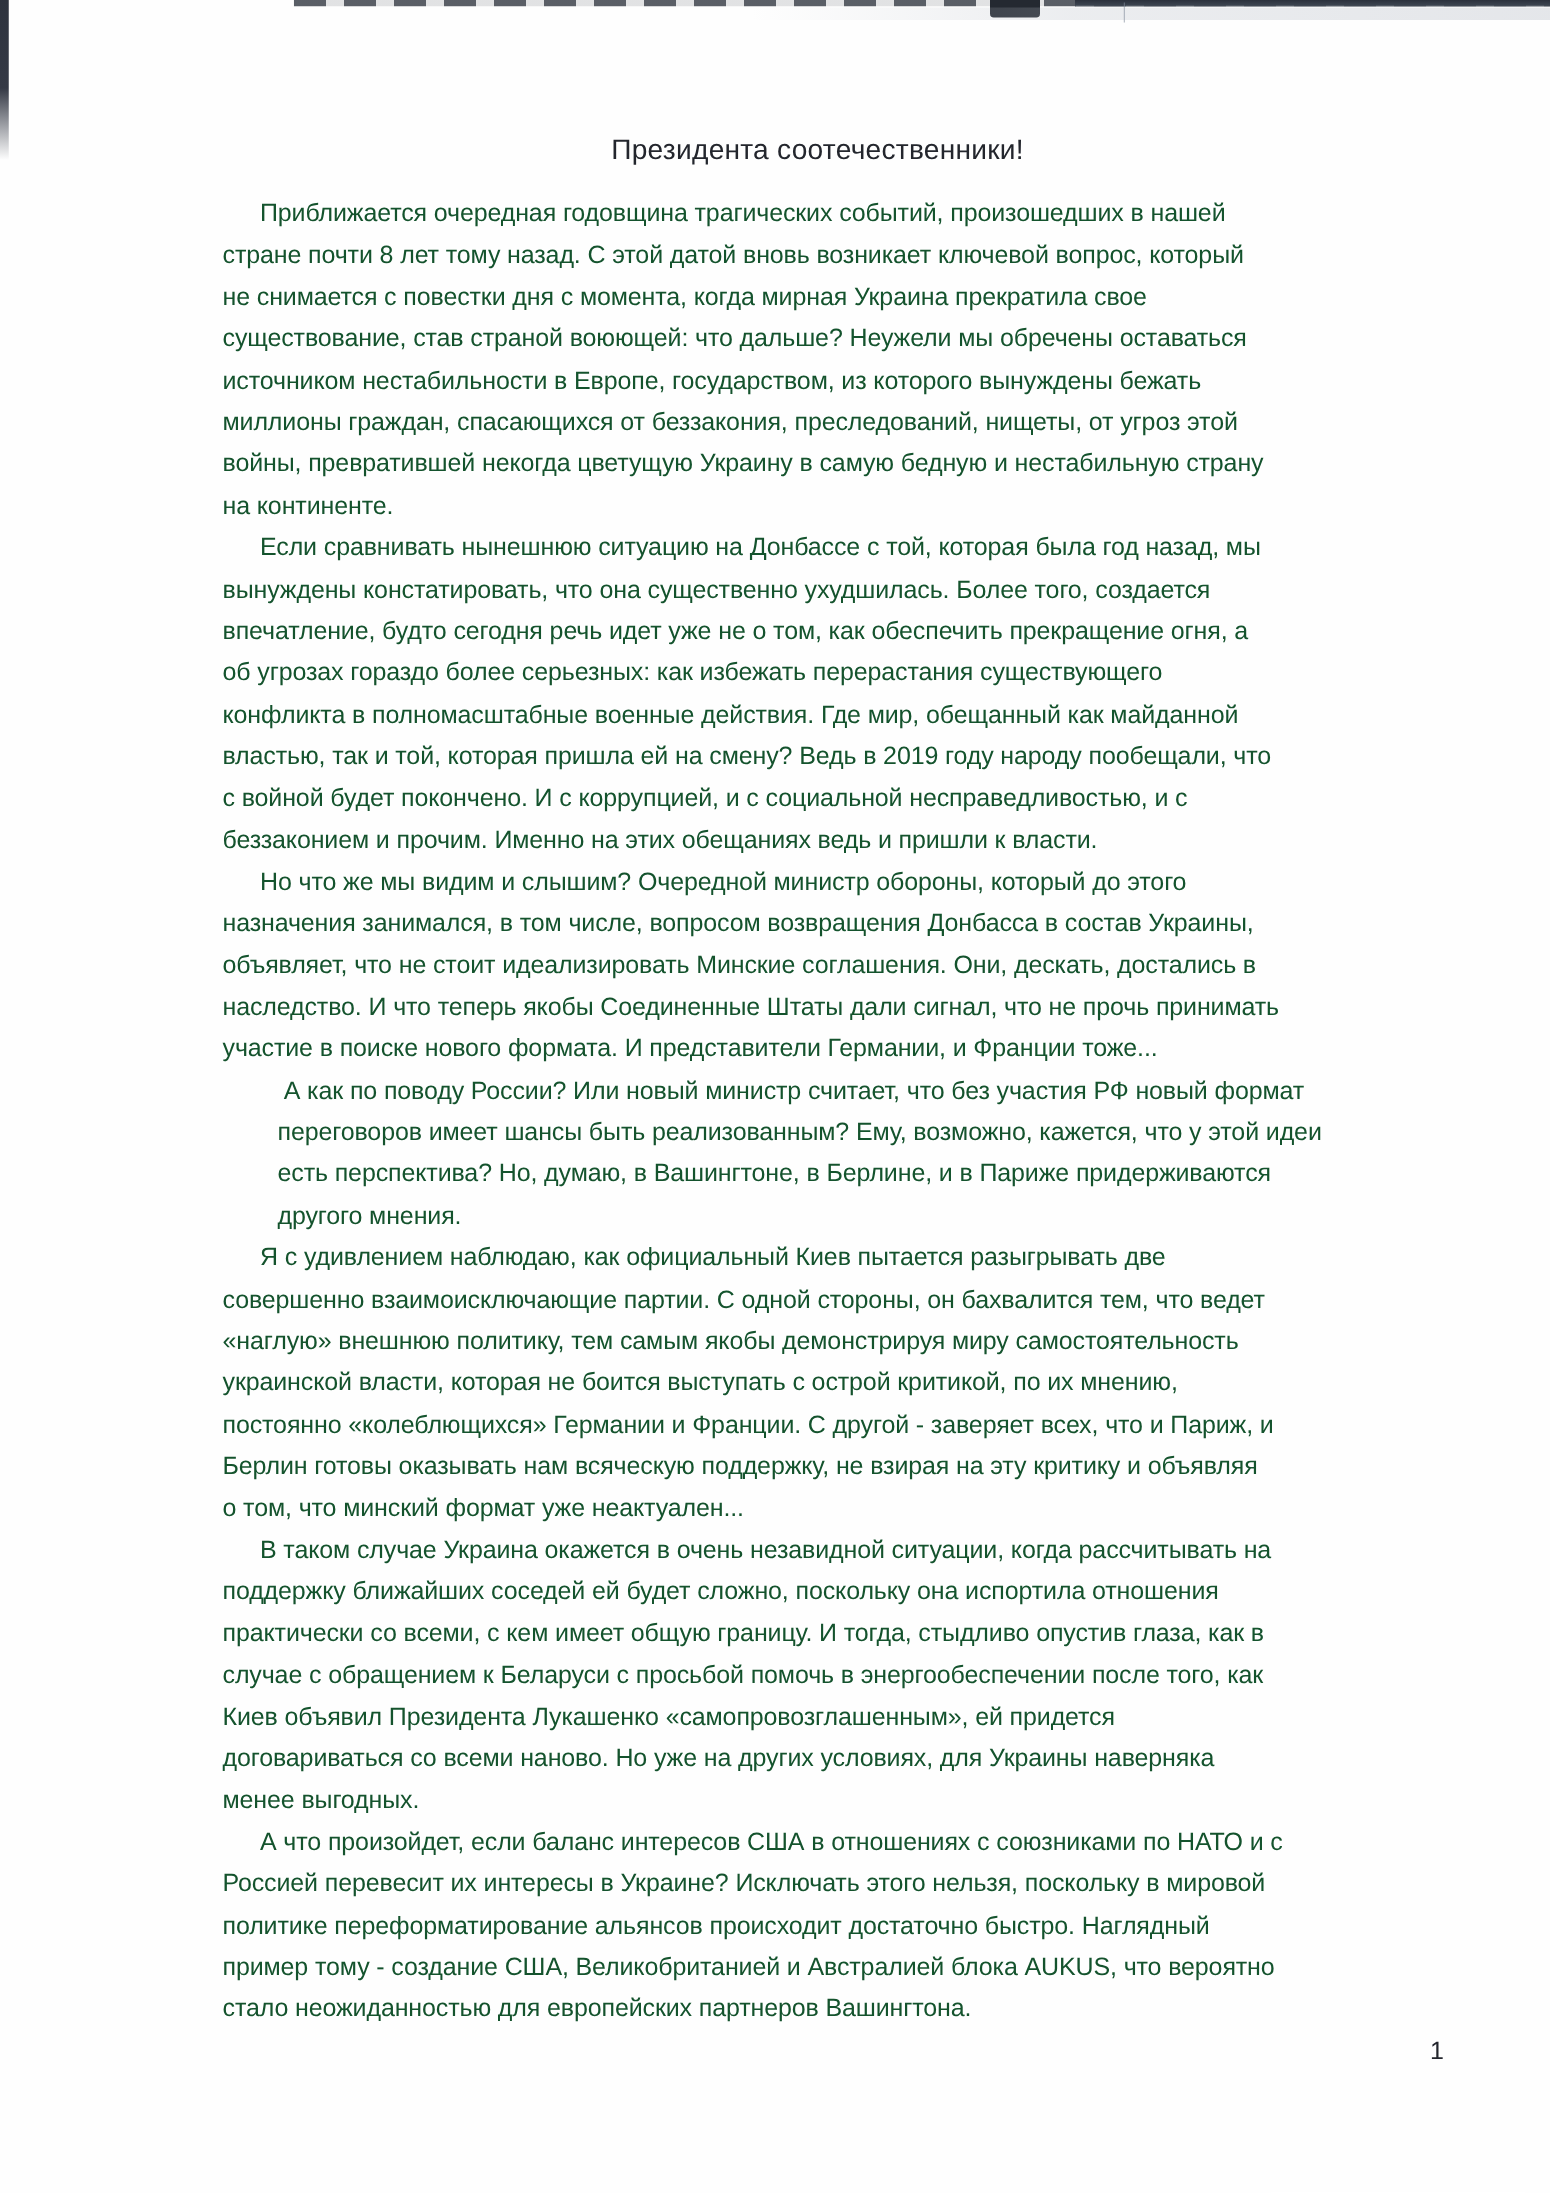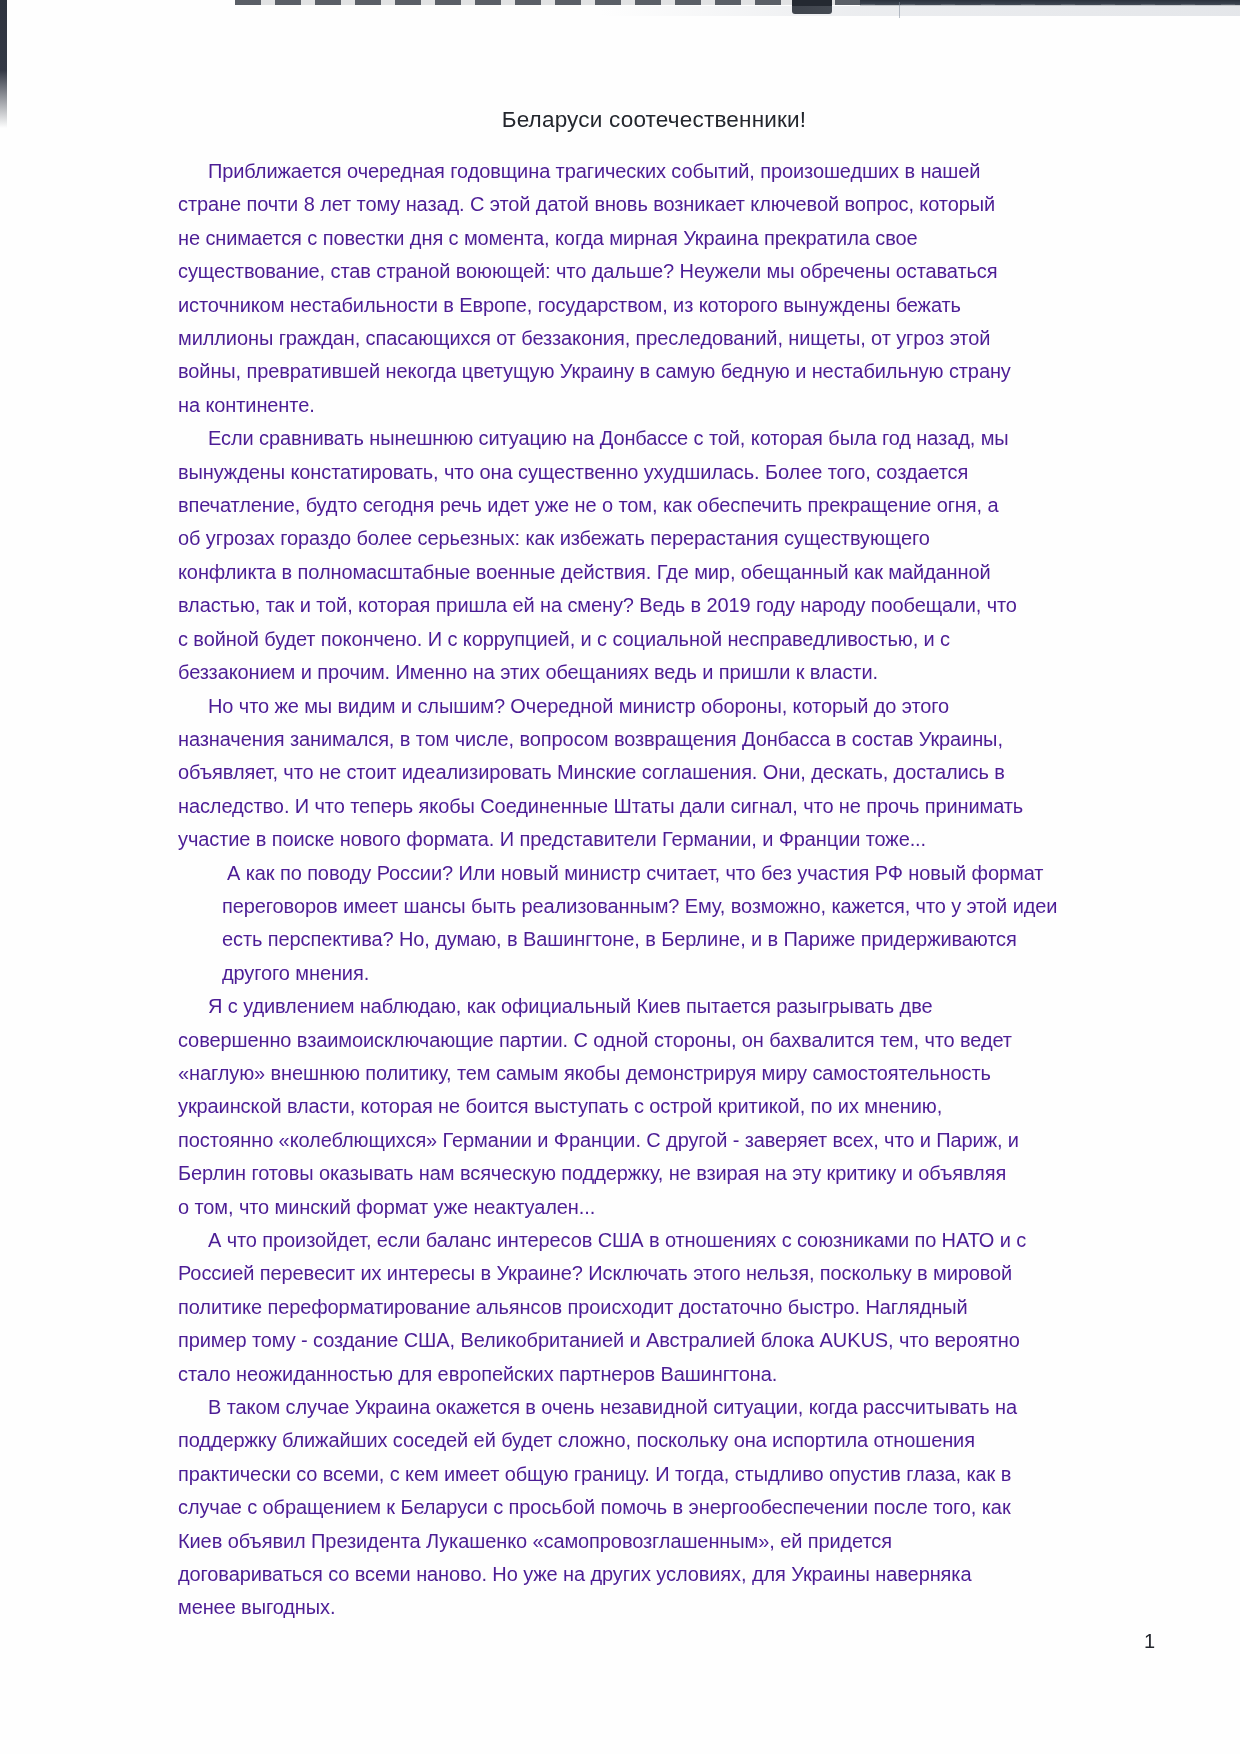--- a/index.html
+++ b/index.html
@@ -75,21 +75,21 @@
     letter-spacing: 0.2px;
     color: #23262d;
   }
   .para {
     margin: 0;
     font-size: 20px;
     line-height: 33.4px;
     letter-spacing: -0.1px;
     white-space: pre-line;
     text-indent: 30px;
-    color: #4c1d95;
+    color: #14532d;
   }
   .para.small-indent {
     text-indent: 5px;
     margin-left: 44px;
   }
   .page-number {
     position: absolute;
     left: 1144px;
     top: 1630px;
     font-size: 20px;
@@ -102,21 +102,21 @@
 <div class="page">
 
   <div class="scan-top-band"></div>
   <div class="scan-top-band-right"></div>
   <div class="scan-top-blob"></div>
   <div class="scan-top-smudge"></div>
   <div class="scan-top-hairline"></div>
   <div class="scan-left-strip"></div>
 
   <div class="content">
-    <h1 class="doc-title">Беларуси соотечественники!</h1>
+    <h1 class="doc-title">Президента соотечественники!</h1>
 
     <p class="para">Приближается очередная годовщина трагических событий, произошедших в нашей
 стране почти 8 лет тому назад. С этой датой вновь возникает ключевой вопрос, который
 не снимается с повестки дня с момента, когда мирная Украина прекратила свое
 существование, став страной воюющей: что дальше? Неужели мы обречены оставаться
 источником нестабильности в Европе, государством, из которого вынуждены бежать
 миллионы граждан, спасающихся от беззакония, преследований, нищеты, от угроз этой
 войны, превратившей некогда цветущую Украину в самую бедную и нестабильную страну
 на континенте.</p>
 
@@ -141,30 +141,30 @@
 другого мнения.</p>
 
     <p class="para">Я с удивлением наблюдаю, как официальный Киев пытается разыгрывать две
 совершенно взаимоисключающие партии. С одной стороны, он бахвалится тем, что ведет
 «наглую» внешнюю политику, тем самым якобы демонстрируя миру самостоятельность
 украинской власти, которая не боится выступать с острой критикой, по их мнению,
 постоянно «колеблющихся» Германии и Франции. С другой - заверяет всех, что и Париж, и
 Берлин готовы оказывать нам всяческую поддержку, не взирая на эту критику и объявляя
 о том, что минский формат уже неактуален...</p>
 
-    <p class="para">А что произойдет, если баланс интересов США в отношениях с союзниками по НАТО и с
-Россией перевесит их интересы в Украине? Исключать этого нельзя, поскольку в мировой
-политике переформатирование альянсов происходит достаточно быстро. Наглядный
-пример тому - создание США, Великобританией и Австралией блока AUKUS, что вероятно
-стало неожиданностью для европейских партнеров Вашингтона.</p>
-
     <p class="para">В таком случае Украина окажется в очень незавидной ситуации, когда рассчитывать на
 поддержку ближайших соседей ей будет сложно, поскольку она испортила отношения
 практически со всеми, с кем имеет общую границу. И тогда, стыдливо опустив глаза, как в
 случае с обращением к Беларуси с просьбой помочь в энергообеспечении после того, как
 Киев объявил Президента Лукашенко «самопровозглашенным», ей придется
 договариваться со всеми наново. Но уже на других условиях, для Украины наверняка
 менее выгодных.</p>
+
+    <p class="para">А что произойдет, если баланс интересов США в отношениях с союзниками по НАТО и с
+Россией перевесит их интересы в Украине? Исключать этого нельзя, поскольку в мировой
+политике переформатирование альянсов происходит достаточно быстро. Наглядный
+пример тому - создание США, Великобританией и Австралией блока AUKUS, что вероятно
+стало неожиданностью для европейских партнеров Вашингтона.</p>
   </div>
 
   <div class="page-number">1</div>
 
 </div>
 
 </body></html>

